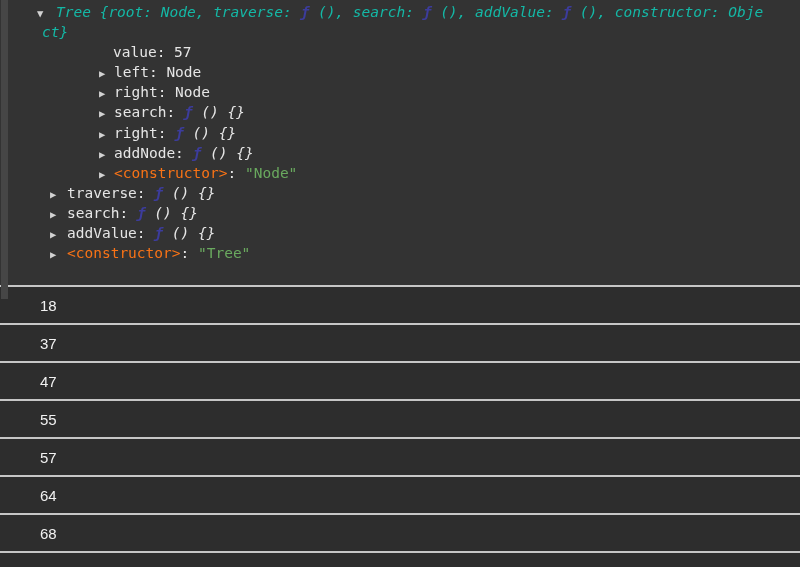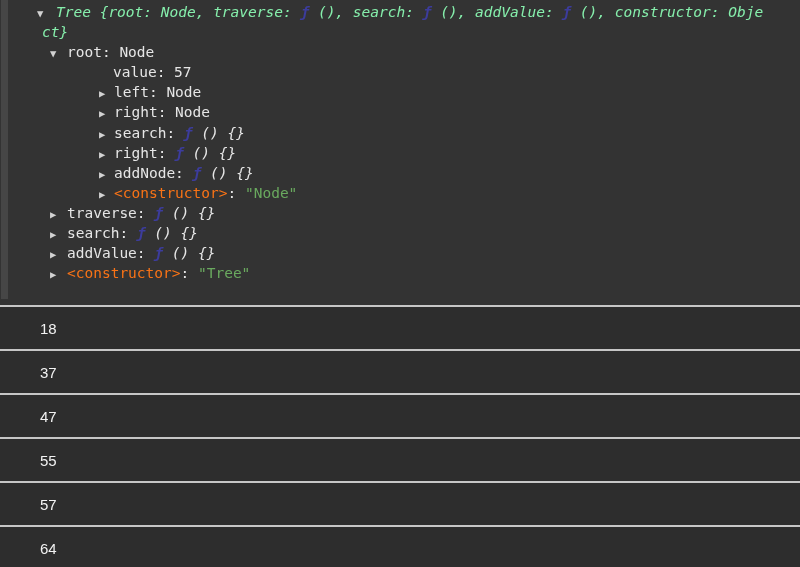--- a/index.html
+++ b/index.html
@@ -27,50 +27,49 @@
   .line-l1   { padding-left: 50px; }
   .line-l2   { padding-left: 63px; margin-left: 36px; }
   .arrow {
     display: inline-block; width: 17px;
     font-size: 10.5px; font-style: normal;
     color: #d2d2d2;
   }
   .line-l0 .arrow { width: 19px; }
   .line-l2 .arrow { width: 15px; }
   .arrow-spacer { display: inline-block; width: 14px; }
-  .seg-preview { color: #86efac; font-style: italic; text-align: right; }
+  .seg-preview { color: #14b8a6; font-style: italic; text-align: right; }
   .seg-plain   { color: #e6e6e6; }
   .seg-fn      { color: #3c3c9c; font-style: italic; font-weight: bold; }
   .seg-paren   { color: #e6e6e6; font-style: italic; }
   .seg-string  { color: #6aaa5f; }
   .seg-dim     { color: #f97316; }
   .logs { margin-top: 22px; }
   .row {
     box-sizing: border-box;
-    height: 44px;
+    height: 38px;
     border-top: 2px solid #c6c6c6;
     background: #2d2d2d;
     padding-left: 40px;
     display: flex; align-items: center;
   }
   .num {
     font-family: "Liberation Sans", sans-serif;
     font-size: 15px;
     color: #f2f2f2;
   }
 </style>
 </head>
 <body>
 
 <div class="console">
   <div class="gutter"></div>
   <div class="tree" id="tree-lines">
       <div class="line line-l0"><span class="arrow">▼</span><span class="seg-preview">Tree {root: Node, traverse: </span><span class="seg-fn">ƒ</span><span class="seg-preview"> (), search: </span><span class="seg-fn">ƒ</span><span class="seg-preview"> (), addValue: </span><span class="seg-fn">ƒ</span><span class="seg-preview"> (), constructor: Obje</span></div>
       <div class="line line-wrap"><span class="seg-preview">ct}</span></div>
-      <div class="line line-l1"><span class="arrow">▼</span><span class="seg-plain">root: Node</span></div>
       <div class="line line-l2"><span class="arrow-spacer"></span><span class="seg-plain">value: 57</span></div>
       <div class="line line-l2"><span class="arrow">▶</span><span class="seg-plain">left: Node</span></div>
       <div class="line line-l2"><span class="arrow">▶</span><span class="seg-plain">right: Node</span></div>
       <div class="line line-l2"><span class="arrow">▶</span><span class="seg-plain">search: </span><span class="seg-fn">ƒ</span><span class="seg-paren"> () {}</span></div>
       <div class="line line-l2"><span class="arrow">▶</span><span class="seg-plain">right: </span><span class="seg-fn">ƒ</span><span class="seg-paren"> () {}</span></div>
       <div class="line line-l2"><span class="arrow">▶</span><span class="seg-plain">addNode: </span><span class="seg-fn">ƒ</span><span class="seg-paren"> () {}</span></div>
       <div class="line line-l2"><span class="arrow">▶</span><span class="seg-dim">&lt;constructor&gt;</span><span class="seg-plain">: </span><span class="seg-string">"Node"</span></div>
       <div class="line line-l1"><span class="arrow">▶</span><span class="seg-plain">traverse: </span><span class="seg-fn">ƒ</span><span class="seg-paren"> () {}</span></div>
       <div class="line line-l1"><span class="arrow">▶</span><span class="seg-plain">search: </span><span class="seg-fn">ƒ</span><span class="seg-paren"> () {}</span></div>
       <div class="line line-l1"><span class="arrow">▶</span><span class="seg-plain">addValue: </span><span class="seg-fn">ƒ</span><span class="seg-paren"> () {}</span></div>

